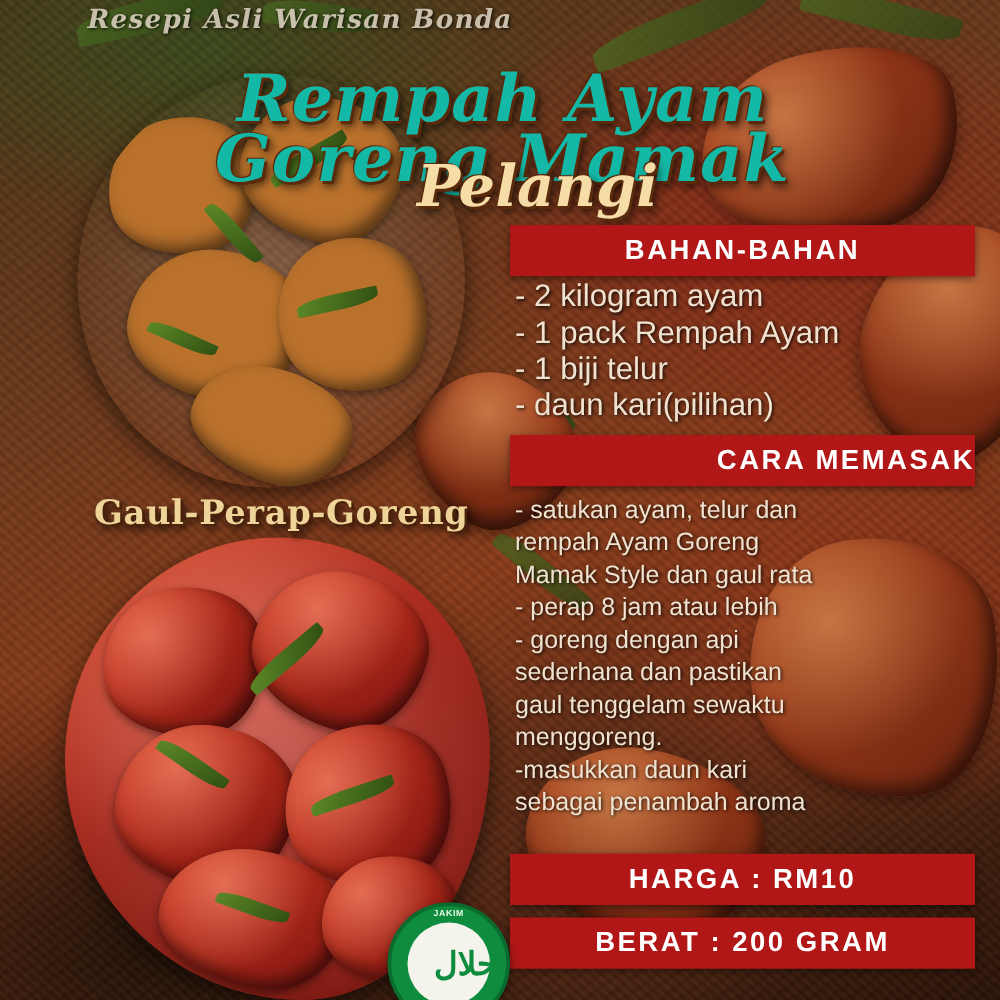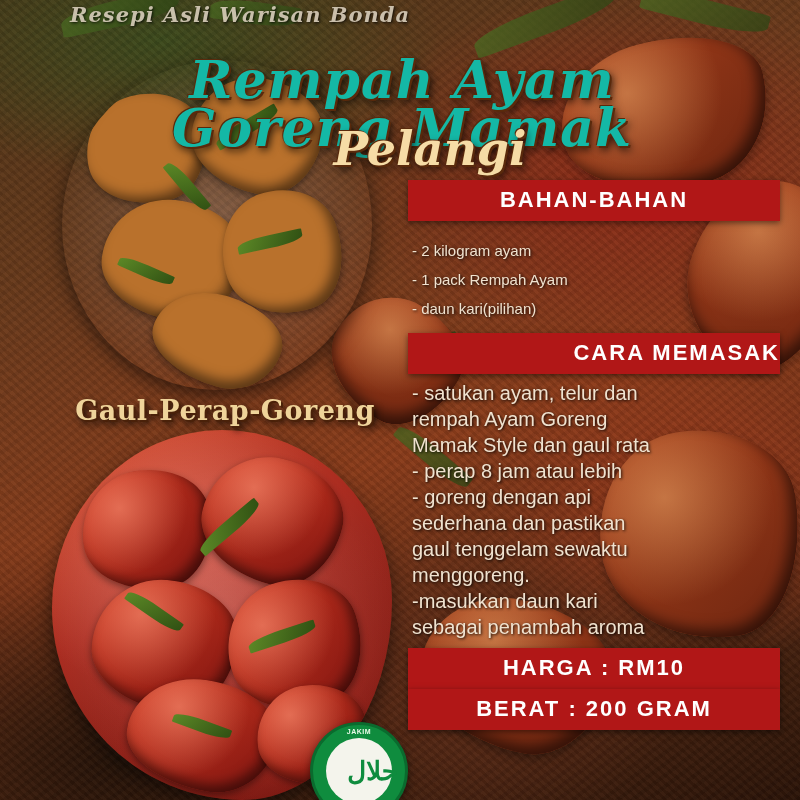--- a/index.html
+++ b/index.html
@@ -194,42 +194,42 @@
     background: #b11717;
     color: #ffffff;
     font-weight: bold;
     text-align: center;
     letter-spacing: 2px;
     padding: 7px 0 8px;
     font-size: 22px;
     box-shadow: 0 2px 6px rgba(0,0,0,.5);
   }
   .list {
-    margin: 16px 0 0 0;
+    margin: 2px 0 0 0;
     padding: 0 0 0 4px;
     list-style: none;
     color: #f0e2cf;
-    font-size: 15px;
+    font-size: 25px;
     line-height: 28px;
     text-shadow: 1px 1px 3px rgba(0,0,0,.9);
   }
   .list li { margin: 0 0 1px 0; }
 
   .steps {
     margin: 6px 0 0 0;
     padding: 0 0 0 4px;
     list-style: none;
     color: #f0e2cf;
     font-size: 20px;
     line-height: 26px;
     text-shadow: 1px 1px 3px rgba(0,0,0,.9);
   }
 
-  .price-band { margin-top: 8px; }
-  .weight-band { }
+  .price-band { margin-top: 28px; }
+  .weight-band { margin-top: 10px; }
 
   
   .halal {
     position: absolute;
     left: 310px;
     top: 722px;
     width: 92px;
     height: 92px;
     border-radius: 50%;
     background: #0f8c3e;
@@ -321,20 +321,21 @@
   <div class="title-sub">Pelangi</div>
 
   <div class="tagline">Gaul-Perap-Goreng</div>
 
   <div class="rcol">
 
     <div class="band">BAHAN-BAHAN</div>
     <ul class="list">
       <li>- 2 kilogram ayam</li>
       <li>- 1 pack Rempah Ayam</li>
+      <li>- 1 biji telur</li>
       <li>- daun kari(pilihan)</li>
     </ul>
 
     <div class="band" style="margin-top:10px;text-align:right;">CARA MEMASAK</div>
     <ul class="steps">
       <li>- satukan ayam, telur dan</li>
       <li>rempah Ayam Goreng</li>
       <li>Mamak Style dan gaul rata</li>
       <li>- perap 8 jam atau lebih</li>
       <li>- goreng dengan api</li>

